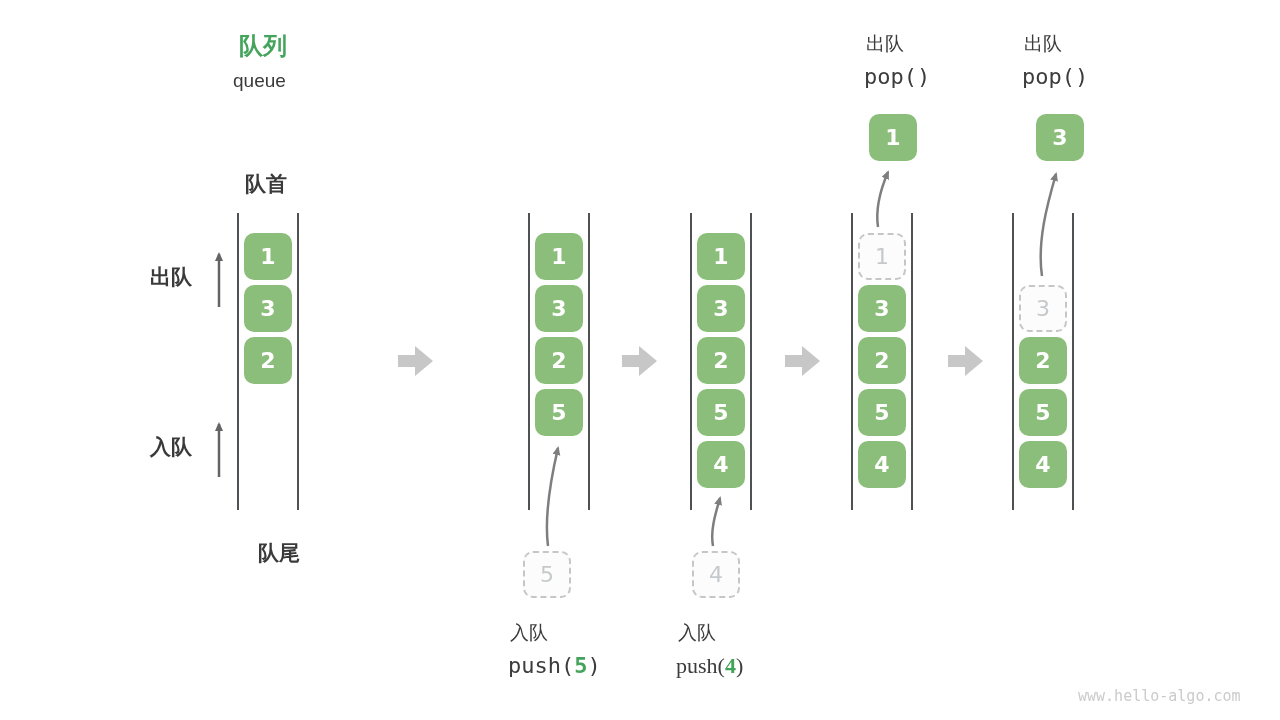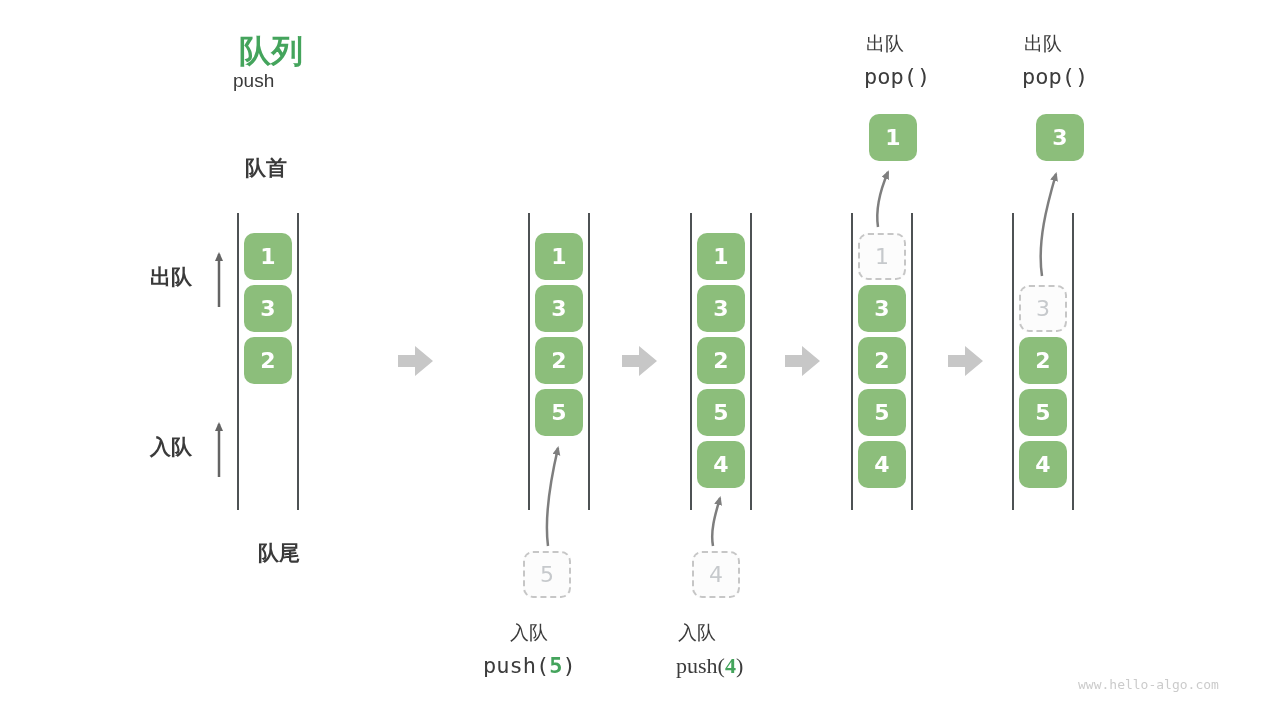--- a/index.html
+++ b/index.html
@@ -1,52 +1,52 @@
 <!DOCTYPE html>
 <html><head>
 <meta charset="utf-8">
 <style>
   html,body{margin:0;padding:0;background:#fff;}
   .stage{position:relative;width:1280px;height:720px;background:#ffffff;overflow:hidden;
          font-family:"Liberation Sans","DejaVu Sans",sans-serif;color:#3c3c3c;}
 
   .abs{position:absolute;}
 
-  .title-zh{font-size:32px;font-weight:bold;color:#44a45c;}
+  .title-zh{font-size:24px;font-weight:bold;color:#44a45c;}
   .title-en{font-size:19px;color:#3a3a3a;}
   .cjk-bold{font-size:21px;font-weight:bold;color:#3a3a3a;}
   .op-zh{font-size:19px;color:#3c3c3c;}
   .op-code{font-family:"DejaVu Sans Mono","Liberation Mono",monospace;font-size:22px;color:#3c3c3c;}
   .op-code .arg{color:#44a45c;font-weight:bold;}
 
   .channel{position:absolute;top:213px;width:62px;height:297px;}
   .vline{position:absolute;top:0;width:2px;height:297px;background:#4e5254;}
   .vline.left{left:0;}
   .vline.right{right:0;}
 
   .block{position:absolute;width:48px;height:47px;border-radius:10px;background:#8cbe7b;
          color:#ffffff;font-family:"DejaVu Sans",sans-serif;font-size:22px;font-weight:bold;
          display:flex;align-items:center;justify-content:center;}
   .ghost{position:absolute;width:48px;height:47px;border-radius:10px;border:2px dashed #c6c6c6;
          background:#fcfcfc;box-sizing:border-box;color:#c6c9cc;font-family:"DejaVu Sans",sans-serif;
          font-size:22px;display:flex;align-items:center;justify-content:center;}
 
   .overlay{position:absolute;left:0;top:0;pointer-events:none;}
 
-  .watermark{font-family:"DejaVu Sans Mono","Liberation Mono",monospace;font-size:13px;color:#cbcbcb;}
+  .watermark{font-family:"DejaVu Sans Mono","Liberation Mono",monospace;font-size:15px;color:#cbcbcb;margin-top:10px;}
 </style>
 </head>
 <body>
 
 <div class="stage">
 
   <div class="abs title-zh" style="left:239px;top:30px;">队列</div>
-  <div class="abs title-en" style="left:233px;top:70px;">push</div>
+  <div class="abs title-en" style="left:233px;top:70px;">queue</div>
 
-  <div class="abs cjk-bold" style="left:245px;top:154px;">队首</div>
+  <div class="abs cjk-bold" style="left:245px;top:170px;">队首</div>
   <div class="abs cjk-bold" style="left:258px;top:539px;">队尾</div>
 
   <div class="abs cjk-bold" style="left:150px;top:263px;">出队</div>
   <div class="abs cjk-bold" style="left:150px;top:433px;">入队</div>
 
   <div class="channel" style="left:237px;">
     <div class="vline left"></div>
     <div class="vline right"></div>
     <div class="block" style="left:7px;top:20px;">1</div>
     <div class="block" style="left:7px;top:72px;">3</div>
@@ -56,21 +56,21 @@
   <div class="channel" style="left:528px;">
     <div class="vline left"></div>
     <div class="vline right"></div>
     <div class="block" style="left:7px;top:20px;">1</div>
     <div class="block" style="left:7px;top:72px;">3</div>
     <div class="block" style="left:7px;top:124px;">2</div>
     <div class="block" style="left:7px;top:176px;">5</div>
   </div>
   <div class="ghost abs" style="left:523px;top:551px;">5</div>
   <div class="abs op-zh" style="left:510px;top:620px;">入队</div>
-  <div class="abs op-code" style="left:483px;top:653px;"><span>push(</span><span class="arg">5</span><span>)</span></div>
+  <div class="abs op-code" style="left:508px;top:653px;"><span>push(</span><span class="arg">5</span><span>)</span></div>
 
   <div class="channel" style="left:690px;">
     <div class="vline left"></div>
     <div class="vline right"></div>
     <div class="block" style="left:7px;top:20px;">1</div>
     <div class="block" style="left:7px;top:72px;">3</div>
     <div class="block" style="left:7px;top:124px;">2</div>
     <div class="block" style="left:7px;top:176px;">5</div>
     <div class="block" style="left:7px;top:228px;">4</div>
   </div>

